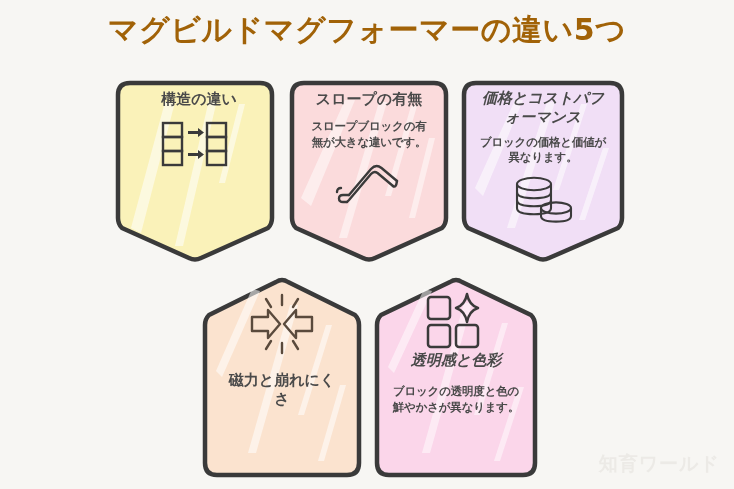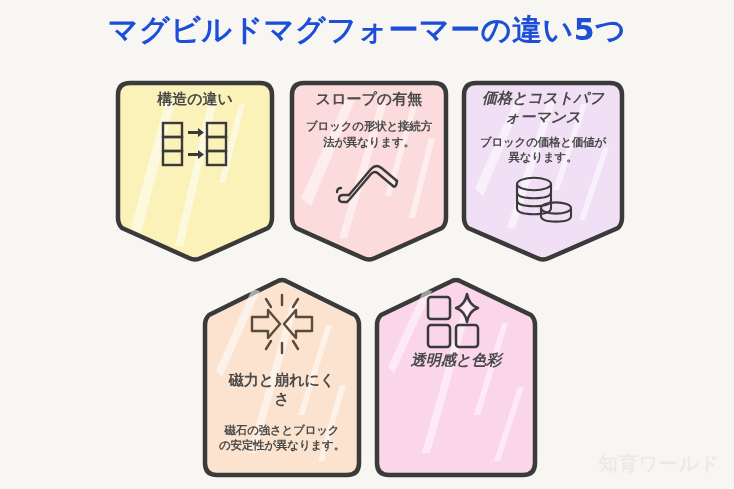--- a/index.html
+++ b/index.html
@@ -23,21 +23,21 @@
 
   
   .page-title {
     position: absolute;
     top: 12px;
     left: 0;
     width: 734px;
     text-align: center;
     font-size: 30px;
     font-weight: bold;
-    color: #1d4ed8;
+    color: #a16207;
     letter-spacing: 0.5px;
     line-height: 1.2;
     white-space: nowrap;
   }
 
   
   .card {
     position: absolute;
     box-sizing: border-box;
     overflow: hidden;
@@ -112,21 +112,21 @@
   <div class="card card-top" style="left:113px; top:78px; width:164px; height:186px;">
     <svg class="card-svg" width="164" height="186" viewBox="0 0 164 186">
       <path d="M 5 17 Q 5 5 17 5 L 147 5 Q 159 5 159 17 L 159 140 Q 159 146 155 150 L 88 180 Q 82 183 76 180 L 9 150 Q 5 146 5 140 Z" fill="#faf2b9" stroke="#3a3a3a" stroke-width="4.5" stroke-linejoin="round"></path>
       <g opacity="0.55" fill="#ffffff">
         <polygon points="18,150 52,24 62,24 28,155"></polygon>
         <polygon points="96,22 104,22 70,168 62,168"></polygon>
         <polygon points="126,26 132,26 112,105 106,105"></polygon>
       </g>
     </svg>
     <div class="card-inner" style="padding-top:12px;">
-      <div class="card-title" style="width:150px;">構造の違い</div>
+      <div class="card-title" style="width:150px;padding-left:8px;">構造の違い</div>
       <div class="card-icon" style="margin-top:8px;">
         <svg width="76" height="56" viewBox="0 0 76 56">
           <g fill="none" stroke="#3a3a3a" stroke-width="2.4">
             <rect x="6" y="6" width="19" height="14"></rect>
             <rect x="6" y="20" width="19" height="14"></rect>
             <rect x="6" y="34" width="19" height="14"></rect>
             <rect x="50" y="6" width="19" height="14"></rect>
             <rect x="50" y="20" width="19" height="14"></rect>
             <rect x="50" y="34" width="19" height="14"></rect>
           </g>
@@ -144,21 +144,21 @@
       <path d="M 5 17 Q 5 5 17 5 L 147 5 Q 159 5 159 17 L 159 140 Q 159 146 155 150 L 88 180 Q 82 183 76 180 L 9 150 Q 5 146 5 140 Z" fill="#fbdbdc" stroke="#3a3a3a" stroke-width="4.5" stroke-linejoin="round"></path>
       <g opacity="0.5" fill="#ffffff">
         <polygon points="14,120 58,22 68,22 24,128"></polygon>
         <polygon points="92,24 100,24 60,160 52,160"></polygon>
         <polygon points="124,28 130,28 104,118 98,118"></polygon>
         <polygon points="142,60 148,60 128,140 122,140"></polygon>
       </g>
     </svg>
     <div class="card-inner" style="padding-top:12px;">
       <div class="card-title" style="width:152px;">スロープの有無</div>
-      <div class="card-desc" style="width:126px; margin-top:10px;">ブロックの形状と接続方法が異なります。</div>
+      <div class="card-desc" style="width:126px; margin-top:10px;">スロープブロックの有無が大きな違いです。</div>
       <div class="card-icon" style="margin-top:10px;">
         <svg width="76" height="52" viewBox="0 0 76 52">
           <g fill="none" stroke="#3a3a3a" stroke-width="2.4" stroke-linecap="round" stroke-linejoin="round">
             <path d="M 16 42 L 18 40 L 40 14 Q 43 10.5 46.5 13 L 62 26"></path>
             <path d="M 16 42 L 12 42 Q 8 42 8 38.5 Q 8 35 12 35 L 18 35"></path>
             <path d="M 18 35 L 40 9 Q 45 3.5 50.5 8 L 66 21"></path>
             <path d="M 62 26 Q 65 28.5 66 21"></path>
             <path d="M 10 28 Q 6 28 6 32"></path>
           </g>
         </svg>
@@ -213,21 +213,20 @@
             <line x1="38" y1="12" x2="38" y2="2"></line>
             <line x1="38" y1="50" x2="38" y2="60"></line>
             <line x1="27" y1="14" x2="22" y2="6"></line>
             <line x1="49" y1="14" x2="54" y2="6"></line>
             <line x1="27" y1="48" x2="22" y2="56"></line>
             <line x1="49" y1="48" x2="54" y2="56"></line>
           </g>
         </svg>
       </div>
       <div class="card-title" style="width:120px; margin-top:16px;">磁力と崩れにくさ</div>
-      <div class="card-desc" style="width:126px; margin-top:14px;">磁石の強さとブロックの安定性が異なります。</div>
     </div>
   </div>
 
   <div class="card card-bottom" style="left:372px; top:275px; width:168px; height:206px;">
     <svg class="card-svg" width="168" height="206" viewBox="0 0 168 206">
       <path d="M 78 7 Q 84 3 90 7 L 159 40 Q 163 44 163 50 L 163 188 Q 163 200 151 200 L 17 200 Q 5 200 5 188 L 5 50 Q 5 44 9 40 Z" fill="#fbd6ea" stroke="#3a3a3a" stroke-width="4.5" stroke-linejoin="round"></path>
       <g opacity="0.5" fill="#ffffff">
         <polygon points="16,92 52,14 60,16 22,98"></polygon>
         <polygon points="92,28 100,28 58,178 50,178"></polygon>
         <polygon points="130,48 136,48 108,140 102,140"></polygon>
@@ -239,18 +238,19 @@
         <svg width="76" height="62" viewBox="0 0 76 62">
           <g fill="none" stroke="#3a3a3a" stroke-width="2.5" stroke-linejoin="round">
             <rect x="10" y="8" width="22" height="22" rx="3"></rect>
             <rect x="10" y="36" width="22" height="22" rx="3"></rect>
             <rect x="38" y="36" width="22" height="22" rx="3"></rect>
             <path d="M 49 5 Q 51 16 60 19 Q 51 22 49 33 Q 47 22 38 19 Q 47 16 49 5 Z" stroke-linecap="round"></path>
           </g>
         </svg>
       </div>
       <div class="card-title" style="width:140px; margin-top:0;font-style:italic;">透明感と色彩</div>
+      <div class="card-desc" style="width:132px; margin-top:14px;">ブロックの透明度と色の鮮やかさが異なります。</div>
     </div>
   </div>
 
   <div class="watermark">知育ワールド</div>
 
 </div>
 
 </body></html>

